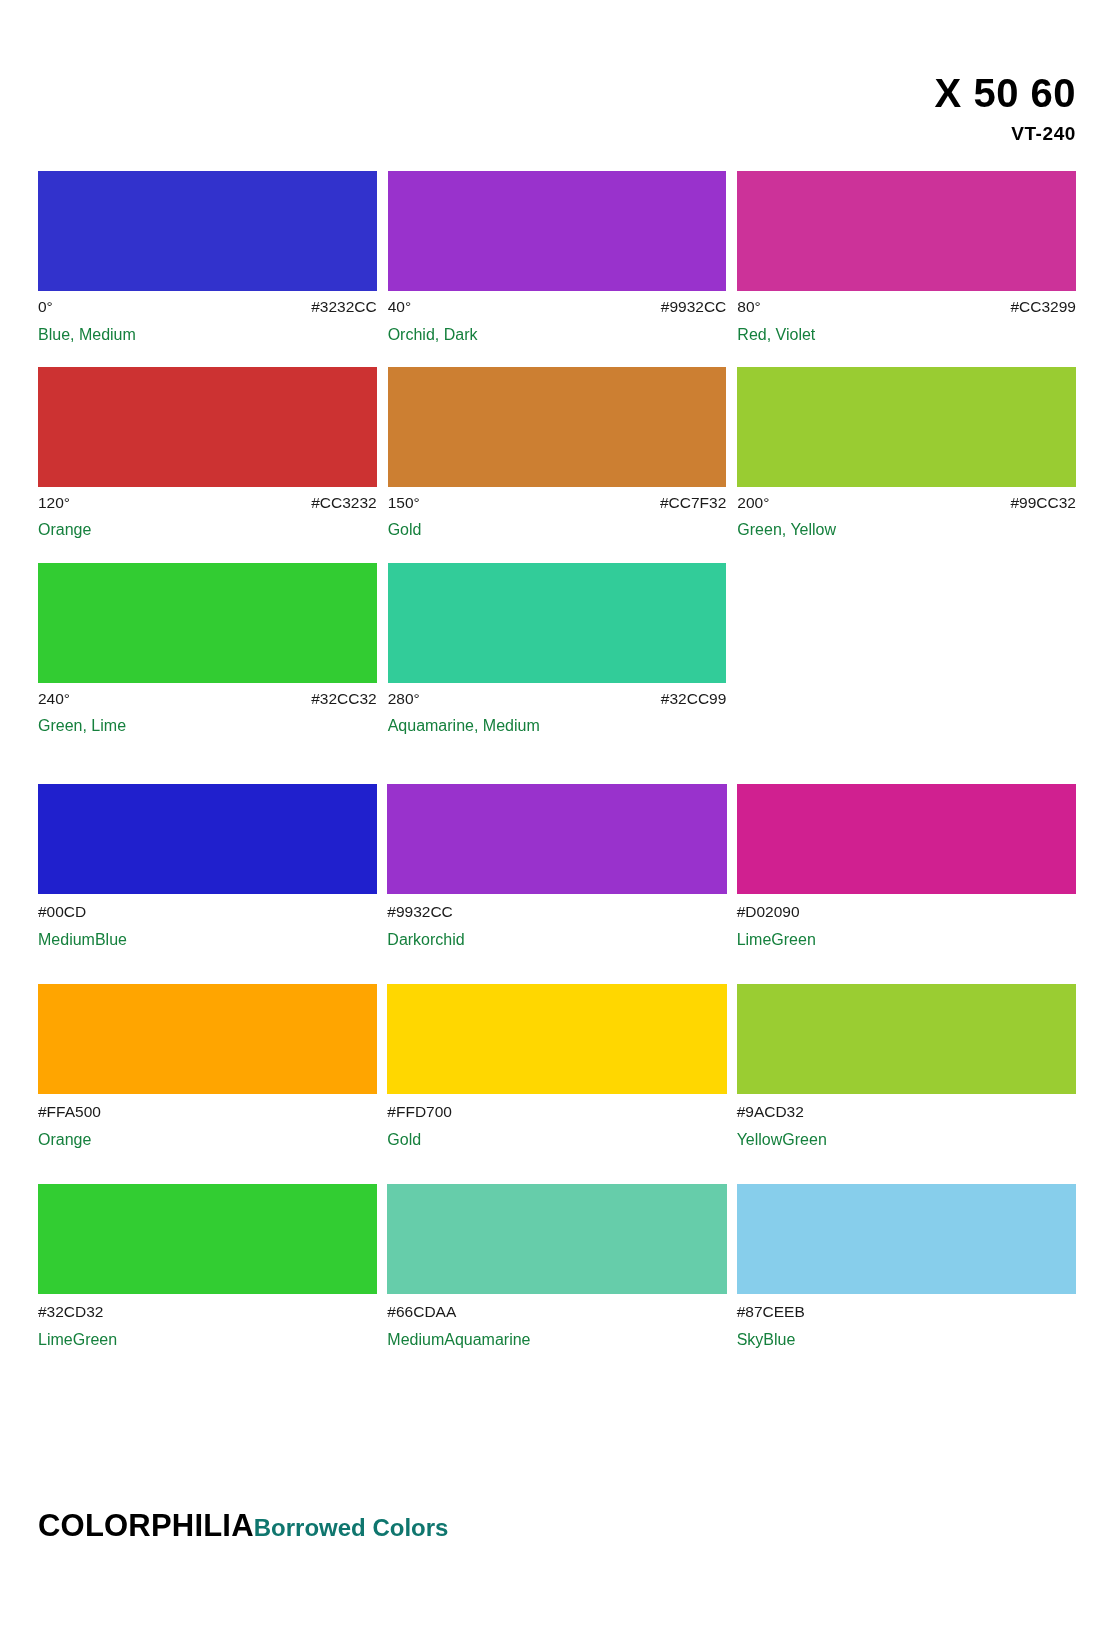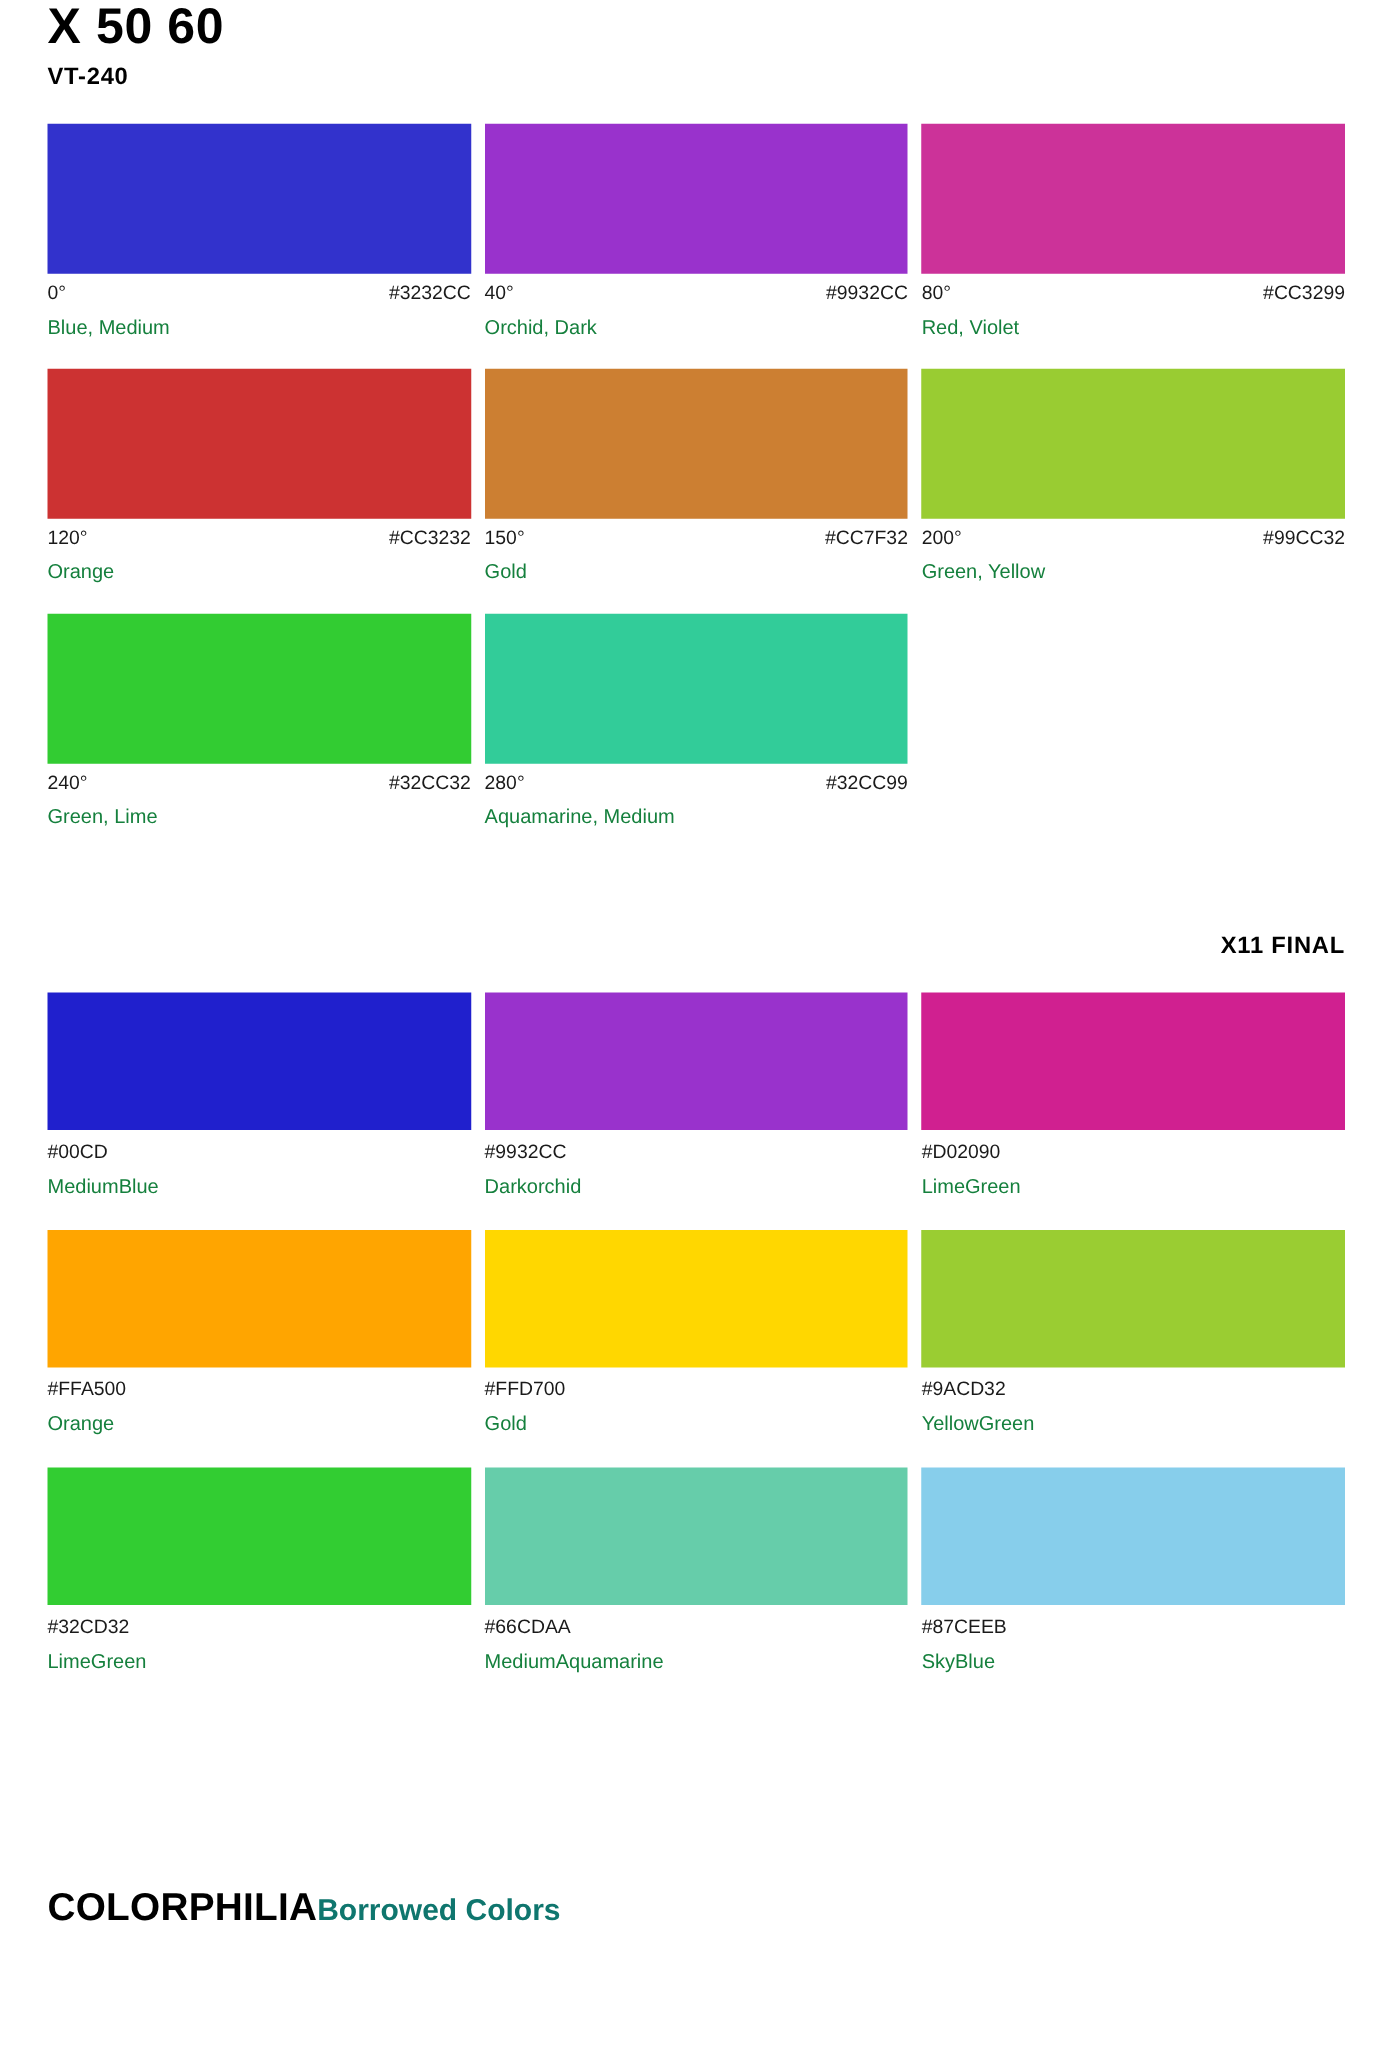--- a/index.html
+++ b/index.html
@@ -10,21 +10,22 @@
     -webkit-font-smoothing:antialiased;
   }
   .page {
     position:relative;
     width:1114px; height:1644px;
     padding:0 38px;
   }
 
   
   .header {
-    text-align:left;
+    padding-top:72px;
+    text-align:right;
   }
   .header-title {
     font-size:40px;
     font-weight:bold;
     letter-spacing:0.5px;
     color:#000;
     line-height:1.05;
   }
   .header-sub {
     font-size:19px;
@@ -76,21 +77,21 @@
   .section-heading {
     text-align:right;
     font-size:19px;
     font-weight:bold;
     letter-spacing:0.6px;
     color:#000;
     margin-top:60px;
   }
 
   
-  .section-x11 { margin-top:26px; }
+  .section-x11 { margin-top:26px;gap:10px; }
   .section-x11 .chip { height:110px; }
   .section-x11 .swatch-cell { margin-bottom:25px; }
   .section-x11 .meta-row { margin-top:9px; }
   .section-x11 .meta-hex-left {
     font-size:15.5px;
     color:#1a1a1a;
     line-height:1.2;
   }
 
   
@@ -184,21 +185,20 @@
       <div class="swatch-cell">
         <div class="chip" style="background: rgb(50, 204, 153);"></div>
         <div class="meta-row">
           <span class="meta-deg">280°</span>
           <span class="meta-hex">#32CC99</span>
         </div>
         <div class="name-row">Aquamarine, Medium</div>
       </div>
     </div>
 
-  <div class="section-heading">X11 FINAL</div>
 
   <div class="grid section-x11" id="grid-x11">
       <div class="swatch-cell">
         <div class="chip" style="background: rgb(32, 32, 205);"></div>
         <div class="meta-row">
           <span class="meta-hex-left">#00CD</span>
         </div>
         <div class="name-row">MediumBlue</div>
       </div>
       <div class="swatch-cell">

